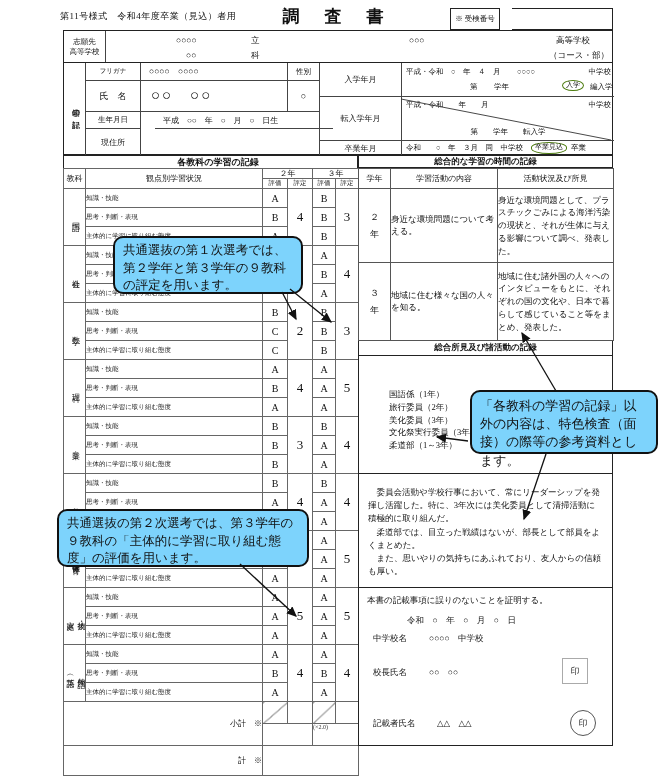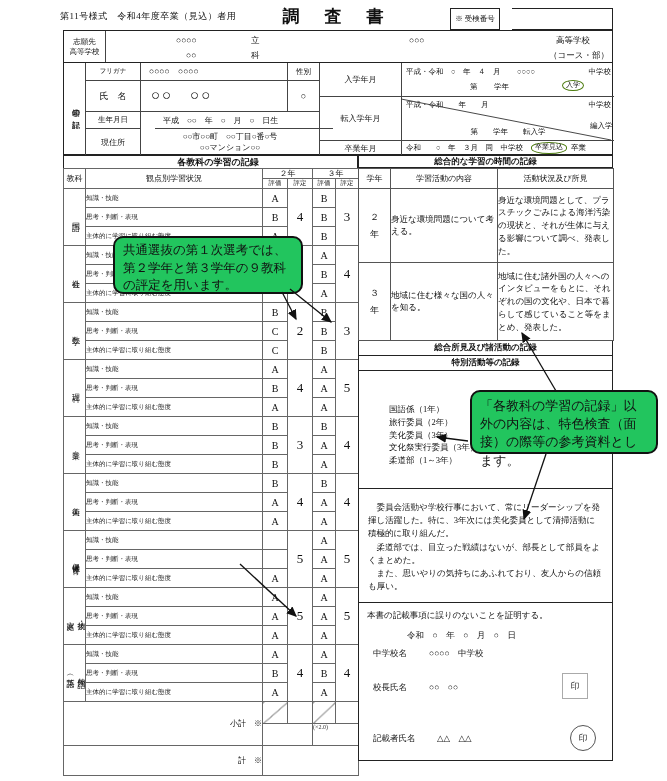--- a/index.html
+++ b/index.html
@@ -56,21 +56,21 @@
   td.activity{font-size:8.5px;padding:0 6px;vertical-align:middle;}
   td.remarks{font-size:8.5px;line-height:1.5;padding:4px 6px;vertical-align:middle;}
   .boxc{box-sizing:border-box;border:1.5px solid #222;border-top:none;background:#fff;}
   .special-items{padding:32px 0 0 30px;font-size:8.5px;line-height:1.5;}
   .behavior-text{padding:12px 9px 0 9px;font-size:8.5px;line-height:1.55;}
   .cert{position:relative;font-size:8.5px;}
   .cert span{position:absolute;white-space:nowrap;}
   .seal-sq{position:absolute;width:24px;height:24px;border:1px solid #aaa;display:flex;align-items:center;justify-content:center;font-size:9px;color:#333;}
   .seal-ci{position:absolute;width:24px;height:24px;border:1px solid #555;border-radius:50%;display:flex;align-items:center;justify-content:center;font-size:9px;color:#333;}
   
-  .callout{position:absolute;background:#22c55e;border:2px solid #111;border-radius:10px;
+  .callout{position:absolute;background:#7dd3fc;border:2px solid #111;border-radius:10px;
            font-size:12.5px;line-height:1.4;padding:4px 8px;z-index:5;box-sizing:border-box;}
   .co3{font-size:13px;padding:5px 8px;}
   svg.overlay{position:absolute;left:0;top:0;z-index:6;pointer-events:none;}
 </style>
 </head>
 <body>
 
 <div class="page">
 
   <div class="abs meta">
@@ -96,33 +96,31 @@
     <div class="cell br vert cen" style="left:0;top:0;width:22px;height:92px;letter-spacing:1px;">学籍の記録</div>
     <div class="cell br bb cen sm" style="left:22px;top:0;width:55px;height:18px;">フリガナ</div>
     <div class="cell bb" style="left:77px;top:0;width:146px;height:18px;font-size:8.5px;padding:3px 0 0 8px;">○○○○　○○○○</div>
     <div class="cell bl bb cen" style="left:223px;top:0;width:32px;height:18px;font-size:7.5px;">性別</div>
     <div class="cell br bb cen" style="left:22px;top:18px;width:55px;height:31px;font-size:9px;">氏　名</div>
     <div class="cell bb" style="left:77px;top:18px;width:146px;height:31px;font-size:15px;letter-spacing:2px;padding:5px 0 0 10px;">○○　○○</div>
     <div class="cell bl bb cen" style="left:223px;top:18px;width:32px;height:31px;font-size:9px;">○</div>
     <div class="cell br bb cen" style="left:22px;top:49px;width:55px;height:17px;font-size:7.5px;">生年月日</div>
     <div class="cell bb" style="left:77px;top:49px;width:178px;height:17px;font-size:8px;padding:3px 0 0 8px;margin-left:14px;">平成　○○　年　○　月　○　日生</div>
     <div class="cell br cen" style="left:22px;top:66px;width:55px;height:26px;font-size:8px;">現住所</div>
-    <div class="cell cen pre" style="left:77px;top:66px;width:178px;height:26px;font-size:8px;line-height:1.4;">○○市○○町　○○丁目○番○号
-○○マンション○○</div>
 
     <div class="cell bl bb cen" style="left:255px;top:0;width:82px;height:34px;font-size:8px;">入学年月</div>
     <div class="cell bl bb" style="left:337px;top:0;width:213px;height:34px;">
       <div class="adm-rel">
         <span style="left:4px;top:4px;">平成・令和　○　年　４　月</span>
         <span style="left:115px;top:4px;">○○○○</span>
         <span style="right:3px;top:4px;">中学校</span>
         <span style="left:68px;top:19px;">第</span>
         <span style="left:92px;top:19px;">学年</span>
         <span class="circle-mark" style="left:160px;top:17px;font-size:7px;">入学</span>
-        <span style="left:188px;top:19px;margin-top:39px;">編入学</span>
+        <span style="left:188px;top:19px;">編入学</span>
       </div>
     </div>
     <div class="cell bl bb cen" style="left:255px;top:34px;width:82px;height:44px;font-size:8px;">転入学年月</div>
     <div class="cell bl bb" style="left:337px;top:34px;width:213px;height:44px;">
       <div class="adm-rel">
         <span style="left:4px;top:3px;">平成・令和　　年　　月</span>
         <span style="right:3px;top:3px;">中学校</span>
         <span style="left:0;bottom:3px;width:100%;text-align:center;">第　　学年　　転入学</span>
       </div>
     </div>
@@ -369,21 +367,20 @@
       </tr>
       <tr style="height:78px;">
         <td class="gradecol">３
 年</td>
         <td class="activity">地域に住む様々な国の人々を知る。</td>
         <td class="remarks">地域に住む諸外国の人々へのインタビューをもとに、それぞれの国の文化や、日本で暮らして感じていること等をまとめ、発表した。</td>
       </tr>
     </tbody>
       </table>
     <div class="rband" style="height:15px;border-top:none;">総合所見及び諸活動の記録</div>
-    <div class="rband" style="height:15px;border-top:none;">特別活動等の記録</div>
     <div class="boxc special-items pre" style="height:118px;">国語係（1年）
 旅行委員（2年）
 美化委員（3年）
 文化祭実行委員（3年）
 柔道部（1～3年）</div>
     <div class="boxc behavior-text pre" style="height:114px;">　委員会活動や学校行事において、常にリーダーシップを発揮し活躍した。特に、3年次には美化委員として清掃活動に積極的に取り組んだ。
 　柔道部では、目立った戦績はないが、部長として部員をよくまとめた。
 　また、思いやりの気持ちにあふれており、友人からの信頼も厚い。</div>
     <div class="boxc cert" style="height:158px;">
       <span style="left:8px;top:7px;">本書の記載事項に誤りのないことを証明する。</span>
@@ -393,20 +390,21 @@
       <span style="left:14px;top:79px;">校長氏名</span>
       <span style="left:70px;top:79px;">○○　○○</span>
       <div class="seal-sq" style="left:203px;top:70px;">印</div>
       <span style="left:14px;top:130px;">記載者氏名</span>
       <span style="left:78px;top:130px;">△△　△△</span>
       <div class="seal-ci" style="left:211px;top:122px;">印</div>
     </div>
   </div>
 
   <div class="callout" style="left:113px;top:236px;width:190px;height:58px;">共通選抜の第１次選考では、第２学年と第３学年の９教科の評定を用います。</div>
+  <div class="callout" style="left:57px;top:509px;width:252px;height:58px;">共通選抜の第２次選考では、第３学年の９教科の「主体的に学習に取り組む態度」の評価を用います。</div>
   <div class="callout co3" style="left:470px;top:390px;width:188px;height:64px;">「各教科の学習の記録」以外の内容は、特色検査（面接）の際等の参考資料とします。</div>
 
   <svg class="overlay" width="667" height="781">
     <defs>
       <marker id="ah" markerWidth="9" markerHeight="8" refX="7" refY="3.5" orient="auto">
         <path d="M0,0 L8,3.5 L0,7 z" fill="#111"></path>
       </marker>
     </defs>
     <line x1="401" y1="99" x2="611" y2="140" stroke="#333" stroke-width="0.9"></line>
     <line x1="282" y1="292" x2="296" y2="319" stroke="#111" stroke-width="1.3" marker-end="url(#ah)"></line>

